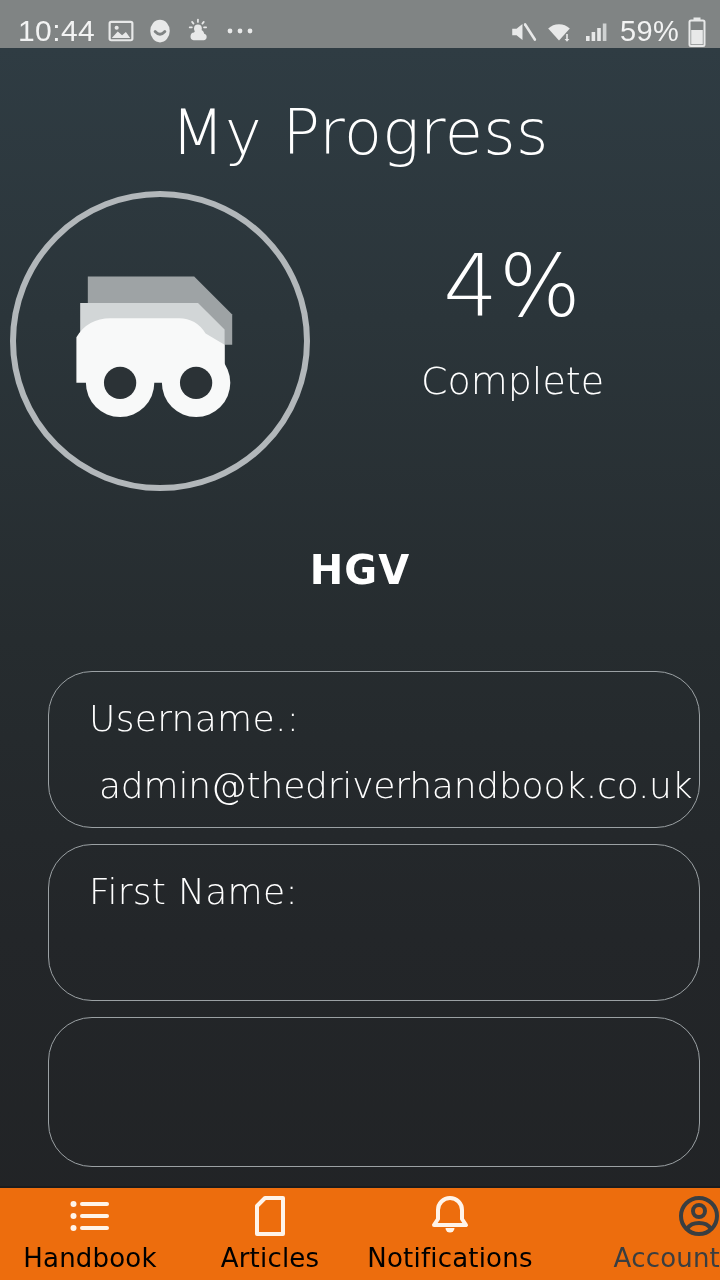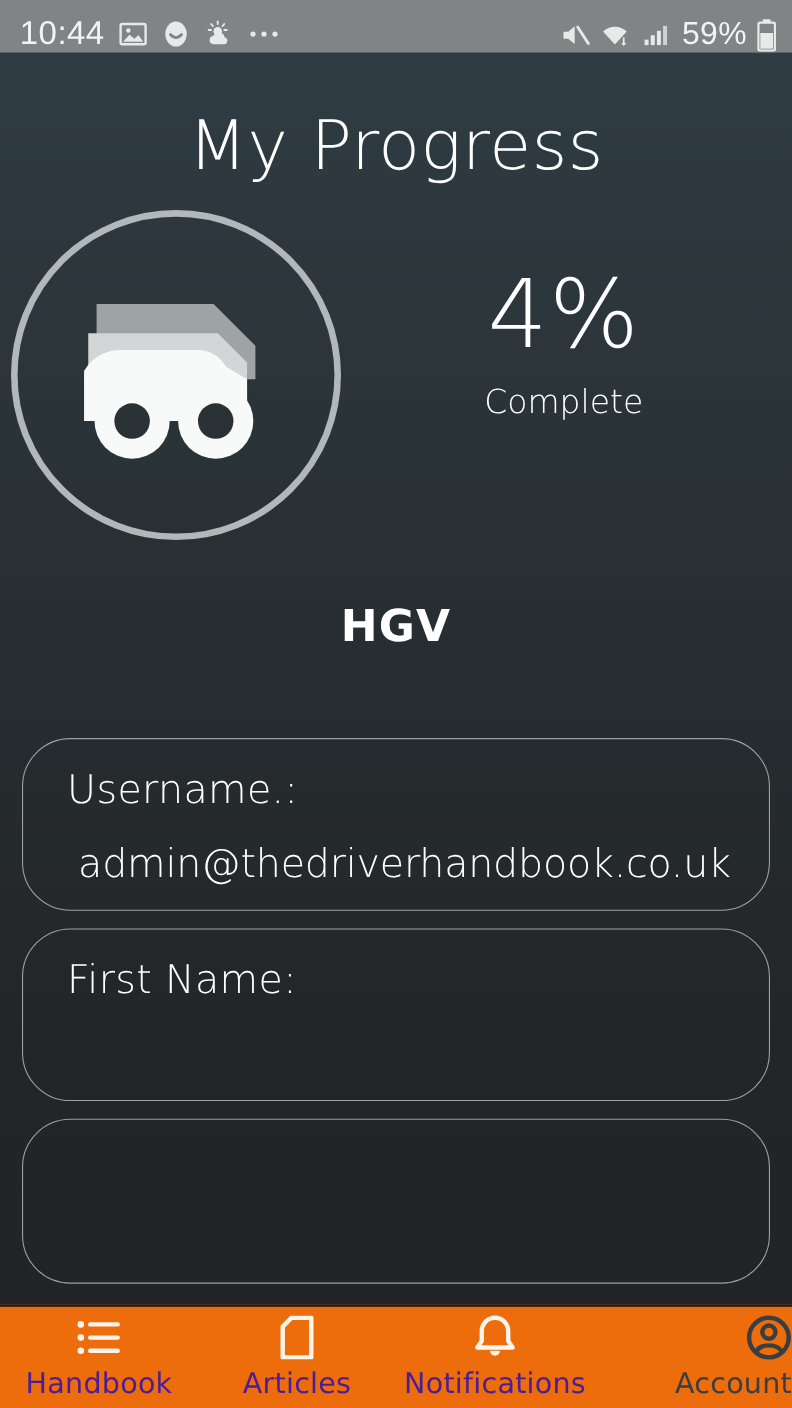--- a/index.html
+++ b/index.html
@@ -67,40 +67,41 @@
   .pct-value{
     color:#ffffff;
     font-size:86px;
     font-weight:300;
     line-height:1;
     letter-spacing:1px;
     font-family:"DejaVu Sans", sans-serif;
   }
   .pct-label{
     color:#ffffff;
-    font-size:30px;
-    font-weight:300;
-    margin-top:19px;
+    font-size:38px;
+    font-weight:300;
+    margin-top:30px;
     font-family:"DejaVu Sans", sans-serif;
   }
 
   .category{
     text-align:center;
     color:#ffffff;
     font-size:40px;
     font-weight:bold;
     letter-spacing:1px;
     margin-top:46px;
     font-family:"DejaVu Sans", sans-serif;
   }
 
   
   .form{
     margin-top:78px;
     padding:0 20px;
+    margin-left:28px;
   }
   .field{
     border:1.6px solid #9ba1a4;
     border-radius:44px;
     min-height:150px;
     margin-bottom:16px;
     padding:26px 40px 20px 40px;
   }
   .field-label{
     color:#ffffff;
@@ -127,21 +128,21 @@
     width:720px; height:94px;
     background:#ED6D0D;
     display:flex;
     border-top:2px solid #1b1c1d;
   }
   .tab{
     flex:1;
     display:flex; flex-direction:column;
     align-items:center; justify-content:center;
     gap:6px;
-    color:#4c1d95;
+    color:#000000;
   }
   .tab.active{ color:#3a3e41;align-items:flex-end; }
   .tab-icon{ height:42px; display:flex; align-items:center; justify-content:center; }
   .tab-label{
     font-size:26px;
     font-weight:400;
     letter-spacing:.2px;
     font-family:"DejaVu Sans", sans-serif;
   }
 </style>

